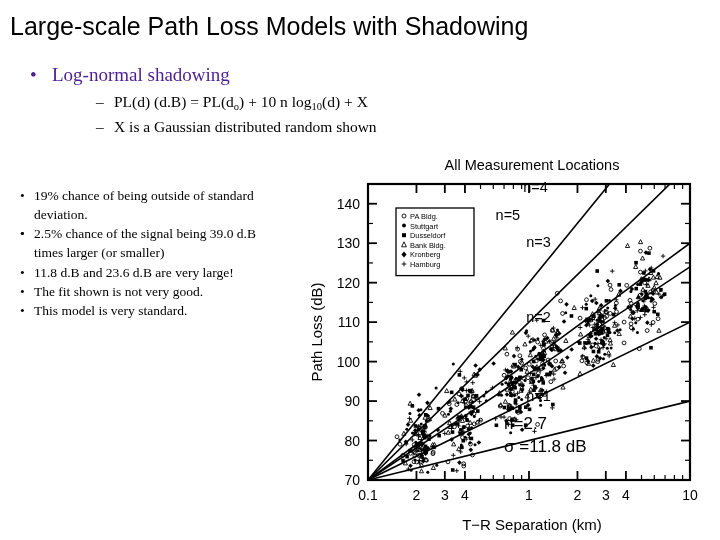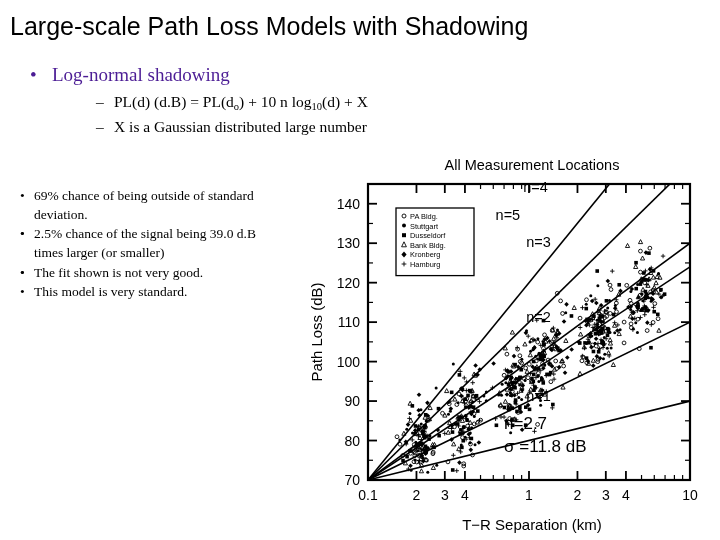--- a/index.html
+++ b/index.html
@@ -100,37 +100,38 @@
 
   <div class="bullet-l1">
     <span class="marker">•</span><span>Log-normal shadowing</span>
   </div>
 
   <div class="bullet-l2" id="sub1">
     <span class="marker">–</span><span>PL(d) (d.B) = PL(d<sub>o</sub>) + 10 n log<sub>10</sub>(d) + X</span>
   </div>
 
   <div class="bullet-l2" id="sub2">
-    <span class="marker">–</span><span>X is a Gaussian distributed large number</span>
+    <span class="marker">–</span><span>X is a Gaussian distributed random shown</span>
   </div>
 
   <div class="left-list">
     <div class="li">
       <span class="dot">•</span>
-      <span>69% chance of being outside of standard deviation.</span>
+      <span>19% chance of being outside of standard deviation.</span>
     </div>
     <div class="li">
       <span class="dot">•</span>
     </div>
     <div class="li">
       <span class="dot">•</span>
       <span>2.5% chance of the signal being 39.0 d.B times larger (or smaller)</span>
     </div>
     <div class="li">
       <span class="dot">•</span>
+      <span>11.8 d.B and 23.6 d.B are very large!</span>
     </div>
     <div class="li">
       <span class="dot">•</span>
       <span>The fit shown is not very good.</span>
     </div>
     <div class="li">
       <span class="dot">•</span>
       <span>This model is very standard.</span>
     </div>
   </div>

